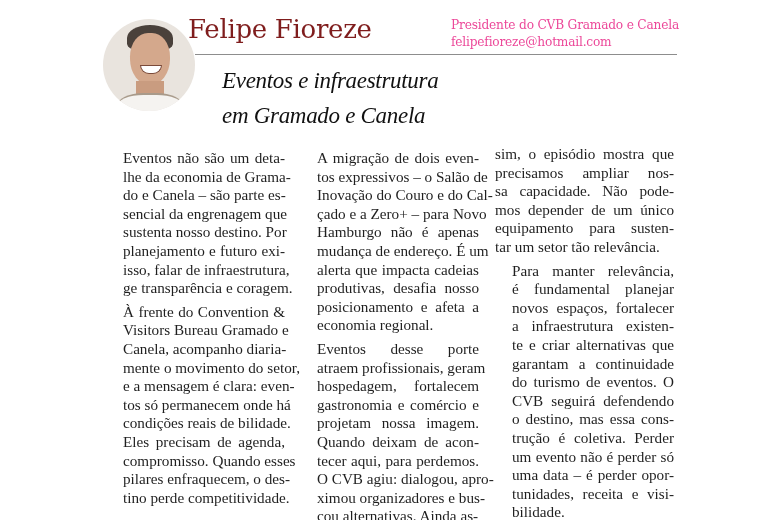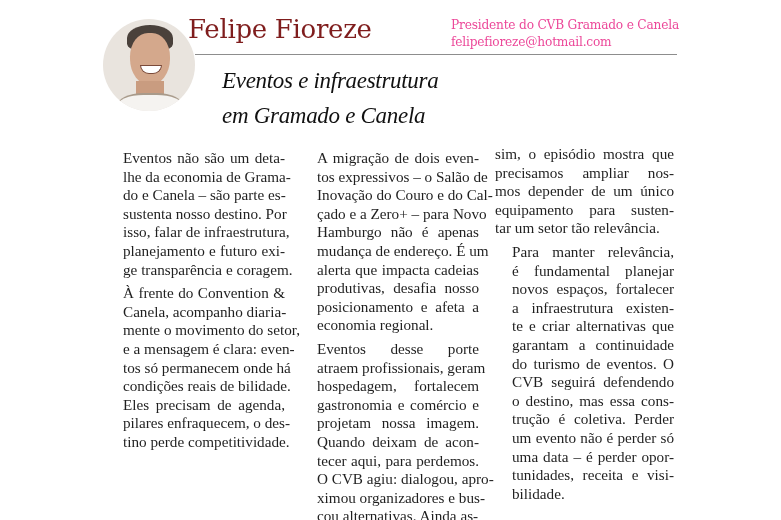--- a/index.html
+++ b/index.html
@@ -47,33 +47,36 @@
 <div class="headline">
   <div>Eventos e infraestrutura</div>
   <div>em Gramado e Canela</div>
 </div>
 
 <div class="col col1">
     <p class="ind">
       <span class="ln" style="text-indent: 17px;">Eventos não são um deta-</span>
       <span class="ln">lhe da economia de Grama-</span>
       <span class="ln">do e Canela – são parte es-</span>
+      <span class="ln">sencial da engrenagem que</span>
       <span class="ln">sustenta nosso destino. Por</span>
+      <span class="ln">planejamento e futuro exi-</span>
       <span class="ln">isso, falar de infraestrutura,</span>
-      <span class="ln">planejamento e futuro exi-</span>
       <span class="ln last">ge transparência e coragem.</span>
     </p>
     <p class="ind">
       <span class="ln" style="text-indent: 17px;">À frente do Convention &amp;</span>
+      <span class="ln">Visitors Bureau Gramado e</span>
       <span class="ln">Canela, acompanho diaria-</span>
       <span class="ln">mente o movimento do setor,</span>
       <span class="ln">e a mensagem é clara: even-</span>
       <span class="ln">tos só permanecem onde há</span>
       <span class="ln">condições reais de bilidade.</span>
       <span class="ln">Eles precisam de agenda,</span>
+      <span class="ln">compromisso. Quando esses</span>
       <span class="ln">pilares enfraquecem, o des-</span>
       <span class="ln last">tino perde competitividade.</span>
     </p>
   </div>
 <div class="col col2">
     <p class="ind">
       <span class="ln" style="text-indent: 17px;">A migração de dois even-</span>
       <span class="ln">tos expressivos – o Salão de</span>
       <span class="ln">Inovação do Couro e do Cal-</span>
       <span class="ln">çado e a Zero+ – para Novo</span>
@@ -94,20 +97,21 @@
       <span class="ln">tecer aqui, para perdemos.</span>
       <span class="ln">O CVB agiu: dialogou, apro-</span>
       <span class="ln">ximou organizadores e bus-</span>
       <span class="ln last">cou alternativas. Ainda as-</span>
     </p>
   </div>
 <div class="col col3">
     <p>
       <span class="ln">sim, o episódio mostra que</span>
       <span class="ln">precisamos ampliar nos-</span>
+      <span class="ln">sa capacidade. Não pode-</span>
       <span class="ln">mos depender de um único</span>
       <span class="ln">equipamento para susten-</span>
       <span class="ln last">tar um setor tão relevância.</span>
     </p>
     <p class="ind">
       <span class="ln" style="text-indent: 17px;">Para manter relevância,</span>
       <span class="ln">é fundamental planejar</span>
       <span class="ln">novos espaços, fortalecer</span>
       <span class="ln">a infraestrutura existen-</span>
       <span class="ln">te e criar alternativas que</span>

